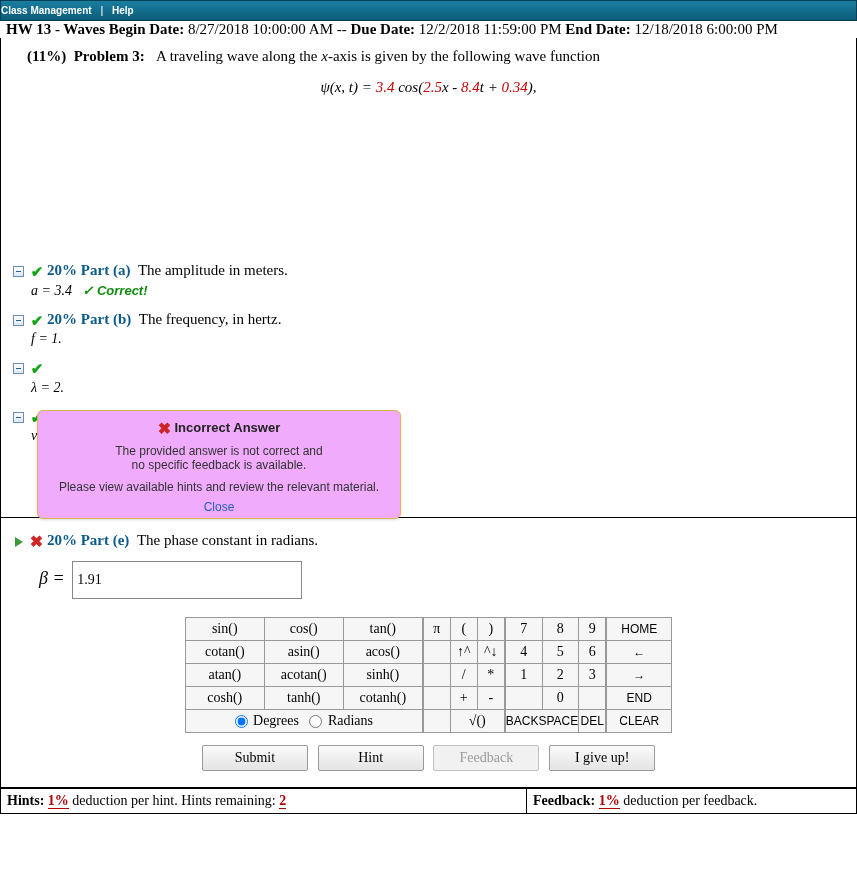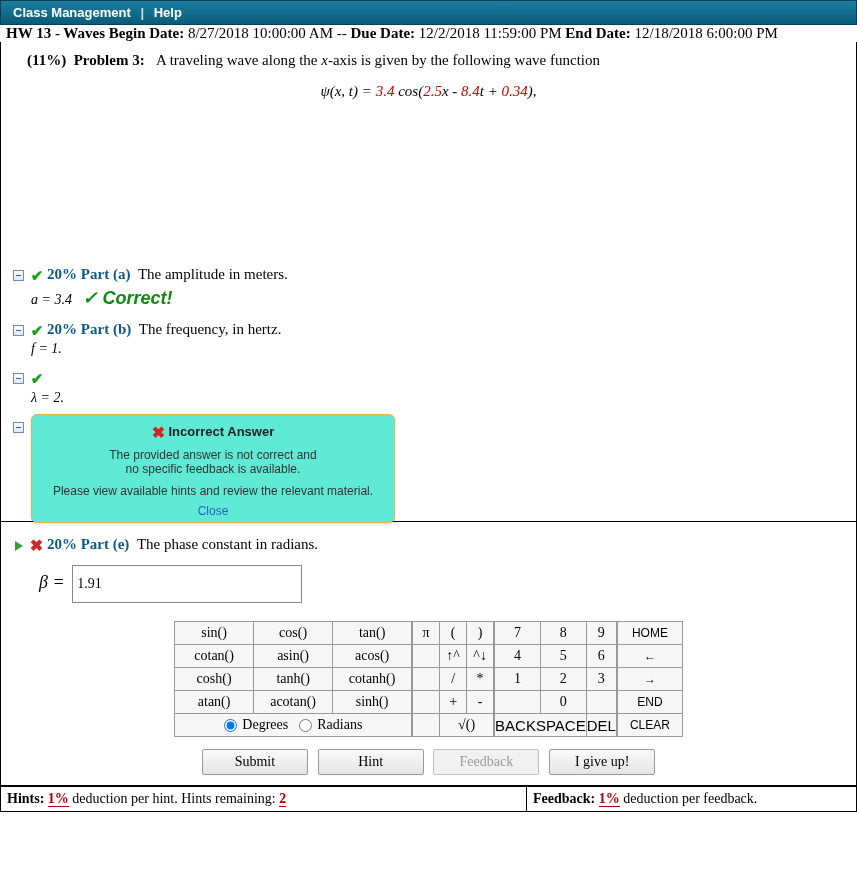--- a/index.html
+++ b/index.html
@@ -1,54 +1,54 @@
 <!DOCTYPE html>
 <html><head>
 <meta charset="utf-8">
 <style>
   body { margin:0; font-family:"Times New Roman",Times,serif; font-size:15px; color:#000; background:#fff; width:857px; }
-  .topbar { background:linear-gradient(#1a7ea0,#0b5c77); color:#fff; font-family:Arial,Helvetica,sans-serif; font-size:13px; font-weight:bold; padding:4px 12px; border:1px solid #034058; }
+  .topbar { background:linear-gradient(#1a7ea0,#0b5c77); color:#fff; font-family:Arial,Helvetica,sans-serif; font-size:10px; font-weight:bold; padding:4px 0; border:1px solid #034058; }
   .topbar a { color:#fff; text-decoration:none; }
   .topsep { margin:0 6px; color:#cde; }
   .hwline { padding:0 6px; font-size:15px; }
   .hwline b { font-weight:bold; }
   .problem-box { border:1px solid #000; border-top:none; margin:0; padding:10px 8px 10px 8px; position:relative; height:480px; box-sizing:border-box; }
   .prob-head { margin:0 0 6px 18px; }
   .prob-head b { font-weight:bold; }
   .formula { text-align:center; font-style:italic; margin:14px 0 30px 0; }
   .red { color:#c00; font-style:italic; }
   .prob-desc { margin:6px 6px; line-height:1.35; }
   .ital { font-style:italic; }
   .part-row { margin:6px 4px 2px 4px; font-size:15px; }
   .toggle-icon { width:11px;height:11px; display:inline-block; vertical-align:middle; box-sizing:border-box; border:1px solid #6b8db5; background:linear-gradient(#fff,#dbe8f5); position:relative; margin-right:3px;}
   .toggle-icon::before{content:"";position:absolute;left:2px;right:2px;top:4px;border-top:1px solid #27619c;}
   .toggle-play { width:0;height:0;border-top:5px solid transparent;border-bottom:5px solid transparent;border-left:8px solid #3b9a3b; display:inline-block; vertical-align:middle; margin-right:3px; margin-left:2px;}
   .chk { color:#14a514; font-size:15px; vertical-align:middle; font-weight:bold;}
   .redx { color:#d02525; font-size:16px; vertical-align:middle; font-weight:bold;}
   .part-label { color:#0a5a8a; font-weight:bold;margin-top:24px; }
-  .correct { color:#118a11; font-weight:bold; font-size:18px; font-family:Arial,sans-serif;}
+  .correct { color:#118a11; font-weight:bold; font-size:13px; font-family:Arial,sans-serif;}
   .ans-line { margin:1px 0 12px 22px; font-style:italic; font-size:14px;}
-  .popup { position:absolute; left:30px; top:372px; width:350px; background:#5eead4; border:1px solid #e0b64a; border-radius:6px; box-shadow:0 1px 3px rgba(0,0,0,0.15); font-family:Arial,sans-serif; padding:8px 6px 4px 6px; text-align:center; font-size:12px; color:#333; }
+  .popup { position:absolute; left:36px; top:372px; width:350px; background:#f0abfc; border:1px solid #e0b64a; border-radius:6px; box-shadow:0 1px 3px rgba(0,0,0,0.15); font-family:Arial,sans-serif; padding:8px 6px 4px 6px; text-align:center; font-size:12px; color:#333; }
   .popup-title { font-weight:bold; color:#222; font-size:13px; }
   .popup-close { color:#2862c0; font-size:12px; cursor:pointer; display:inline-block; margin-top:6px;text-align:center;}
   .section2 { border:1px solid #000; border-top:none; position:relative; padding:8px; box-sizing:border-box; }
   .beta-row { margin:10px 0 18px 30px; }
   .beta-row .bsym { font-style:italic; font-size:18px; }
   .answer-input { width:220px; height:24px; font-size:14px; font-family:"Times New Roman",serif; padding:6px 4px; border:1px solid #888; }
   .keypad-wrap { display:flex; justify-content:center; gap:0; margin-top:8px;}
   table.kp { border-collapse:collapse; }
   table.kp td { border:1px solid #999; background:#f6f6f6; text-align:center; font-family:"Times New Roman",serif; font-size:14px; height:22px; padding:0; }
   table.kp.func td { width:78px; }
   table.kp.sym td { width:26px; }
   table.kp.num td { width:26px; }
   table.kp.ops td { font-family:Arial,sans-serif; font-size:12px; }
-  table.kp .wide { width:64px; font-family:Arial,sans-serif; font-size:15px;}
+  table.kp .wide { width:64px; font-family:Arial,sans-serif; font-size:12px;}
   .deg-row td { font-size:13px; }
   .deg-row input[type=radio]{ vertical-align:middle; margin:0 2px 0 0;}
-  .btnrow { text-align:center; margin:12px 0 2px 0;}
+  .btnrow { text-align:center; margin:12px 0 8px 0;}
   .btn { display:inline-block; min-width:84px; padding:4px 10px; margin:0 3px; background:linear-gradient(#fafafa,#e4e4e4); border:1px solid #9a9a9a; font-family:"Times New Roman",serif; font-size:14px; text-align:center; border-radius:2px;}
   .btn.disabled { color:#9a9a9a; border-color:#c0c0c0; background:#f1f1f1;}
   .hintbar { border:1px solid #000; display:flex; font-size:14px;}
   .hintbar > div { padding:4px 6px; }
   .hintbar .left { flex:0 0 60%; border-right:1px solid #000;}
   .hintbar .uline { color:#b00000; border-bottom:1px solid #b00000; font-weight:bold;}
 </style>
 </head>
 <body>
 
@@ -149,28 +149,28 @@
             <td>sin()</td>
             <td>cos()</td>
             <td>tan()</td>
           </tr>
       <tr>
             <td>cotan()</td>
             <td>asin()</td>
             <td>acos()</td>
           </tr>
       <tr>
+            <td>atan()</td>
+            <td>acotan()</td>
+            <td>sinh()</td>
+          </tr>
+      <tr>
             <td>cosh()</td>
             <td>tanh()</td>
             <td>cotanh()</td>
-          </tr>
-      <tr>
-            <td>atan()</td>
-            <td>acotan()</td>
-            <td>sinh()</td>
           </tr>
       <tr class="deg-row">
             <td colspan="3">
         <label><input type="radio" name="ang" checked="" style=""> <span>Degrees</span></label>
         &nbsp;&nbsp;<label><input type="radio" name="ang" style=""> <span>Radians</span></label>
       </td>
           </tr>
     </tbody>
       </table>
     <table class="kp sym">

